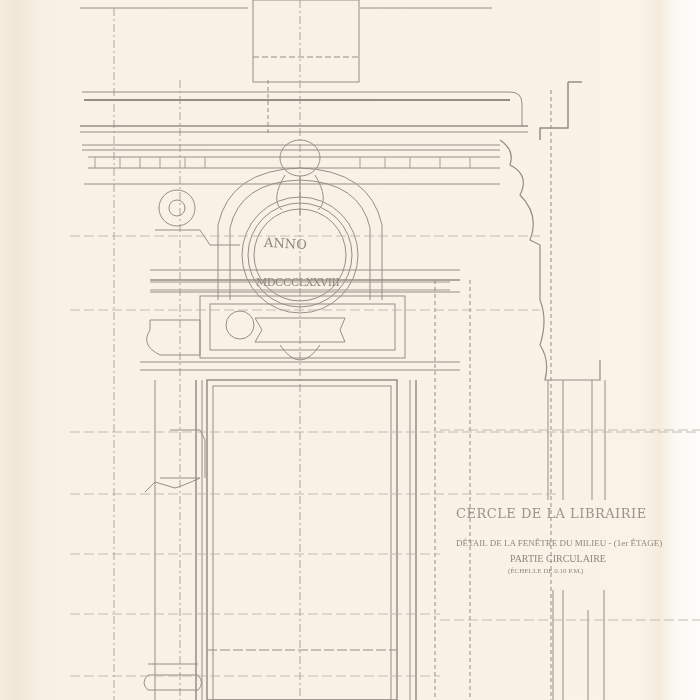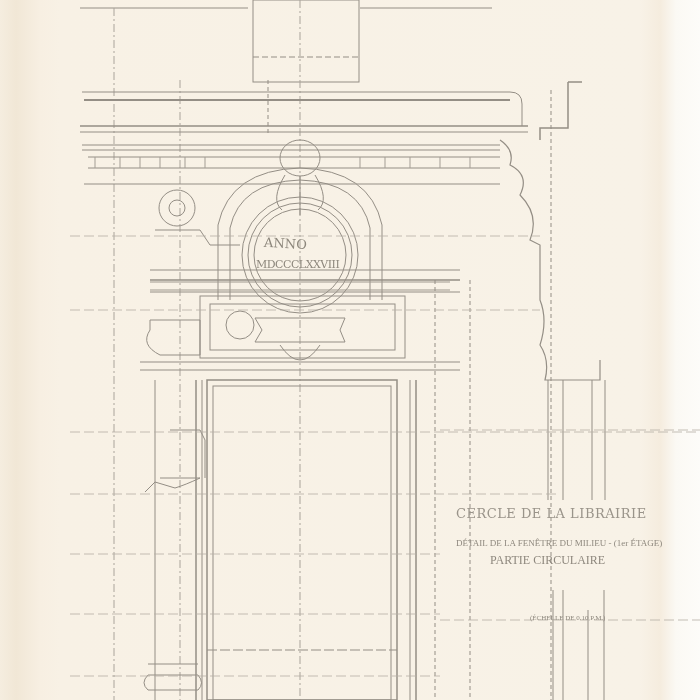--- a/index.html
+++ b/index.html
@@ -4,25 +4,25 @@
 <style>
   html,body{margin:0;padding:0;background:#fbf8f1;}
   .page{position:relative;width:700px;height:700px;overflow:hidden;
     background:linear-gradient(90deg,#f5eddf 0px,#f1e7d6 16px,#f7efe2 40px,#f8f1e5 60px,#f8f2e7 640px,#f5ecde 660px,#fbf9f4 676px,#fdfcf9 700px);}
   .sheet{position:absolute;left:16px;top:0;width:658px;height:700px;}
   svg{position:absolute;left:0;top:0;}
   .title{position:absolute;left:456px;top:506px;font-family:"DejaVu Serif",serif;
     font-size:13px;letter-spacing:0.5px;color:#9a948a;white-space:nowrap;}
   .sub{position:absolute;font-family:Liberation Serif, serif;font-size:8px;color:#8e887e;white-space:nowrap;}
   .sub1{left:456px;top:538px;font-size:9px;}
-  .sub2{left:490px;top:553px;font-size:12px;}
-  .sub3{left:530px;top:567px;font-size:7px;margin-top:47px;}
+  .sub2{left:510px;top:553px;font-size:10px;}
+  .sub3{left:508px;top:567px;font-size:7px;}
   .ins{position:absolute;font-family:"DejaVu Serif",serif;color:#8d877c;white-space:nowrap;}
   .ins1{left:264px;top:236px;font-size:13px;transform:rotate(3deg);}
-  .ins2{left:256px;top:258px;font-size:11px;letter-spacing:-0.5px;}
+  .ins2{left:256px;top:276px;font-size:11px;letter-spacing:-0.5px;}
 </style>
 </head>
 <body>
 
 <div class="page">
   <div class="sheet"></div>
 
   <svg width="700" height="700" viewBox="0 0 700 700">
     <g stroke="#948e85" stroke-width="1" fill="none">
 

